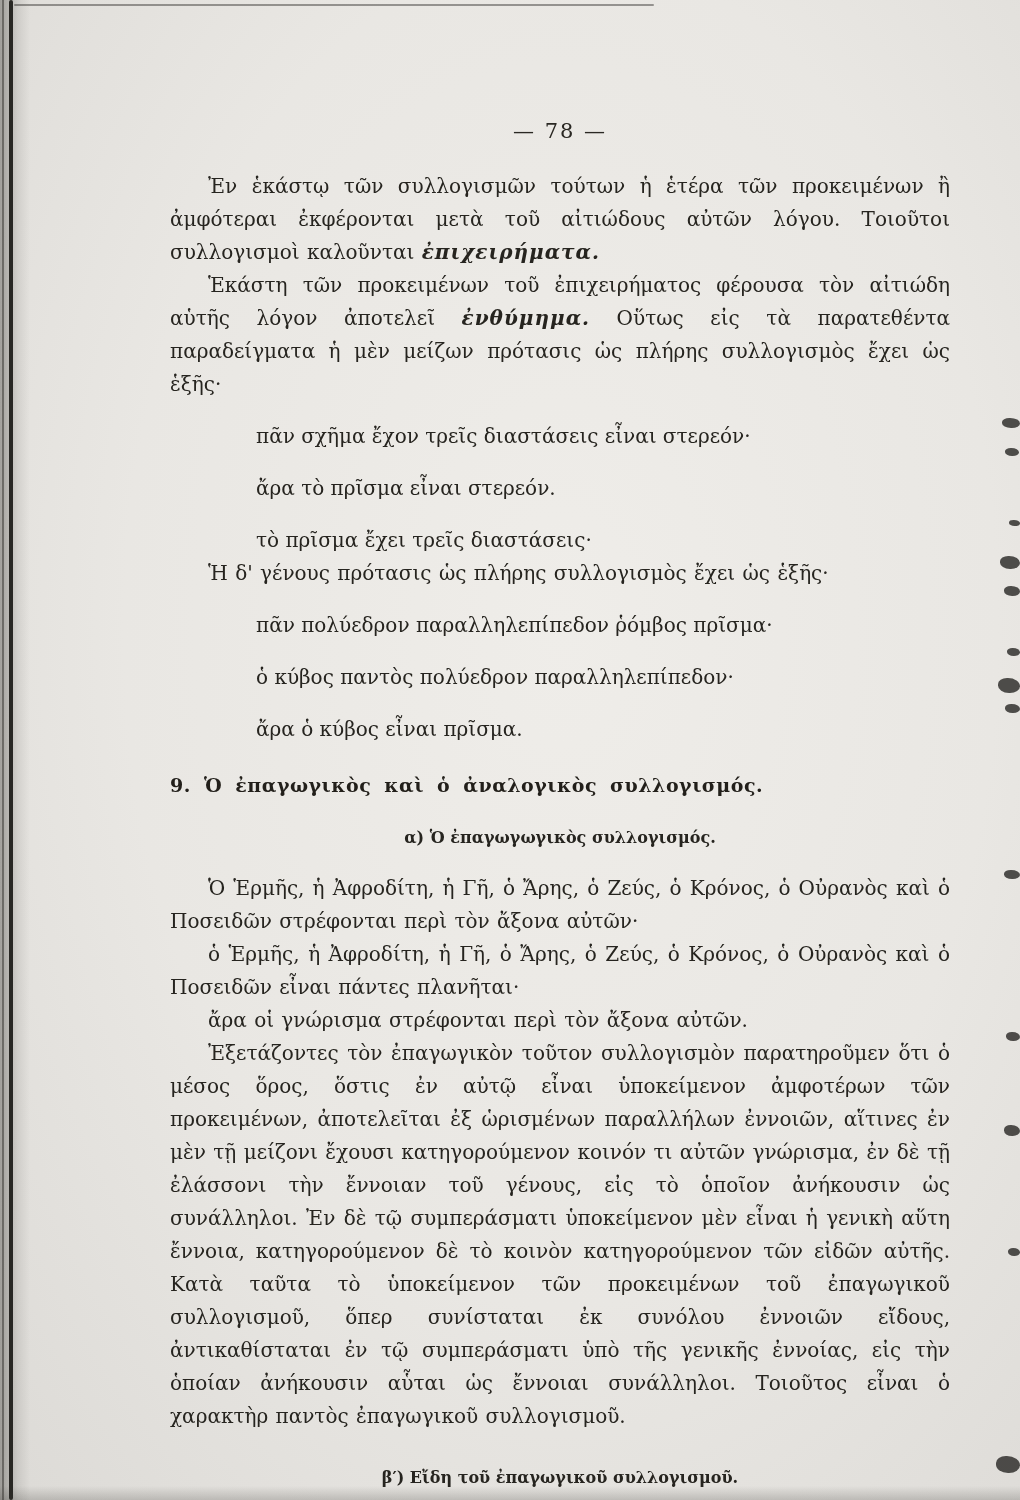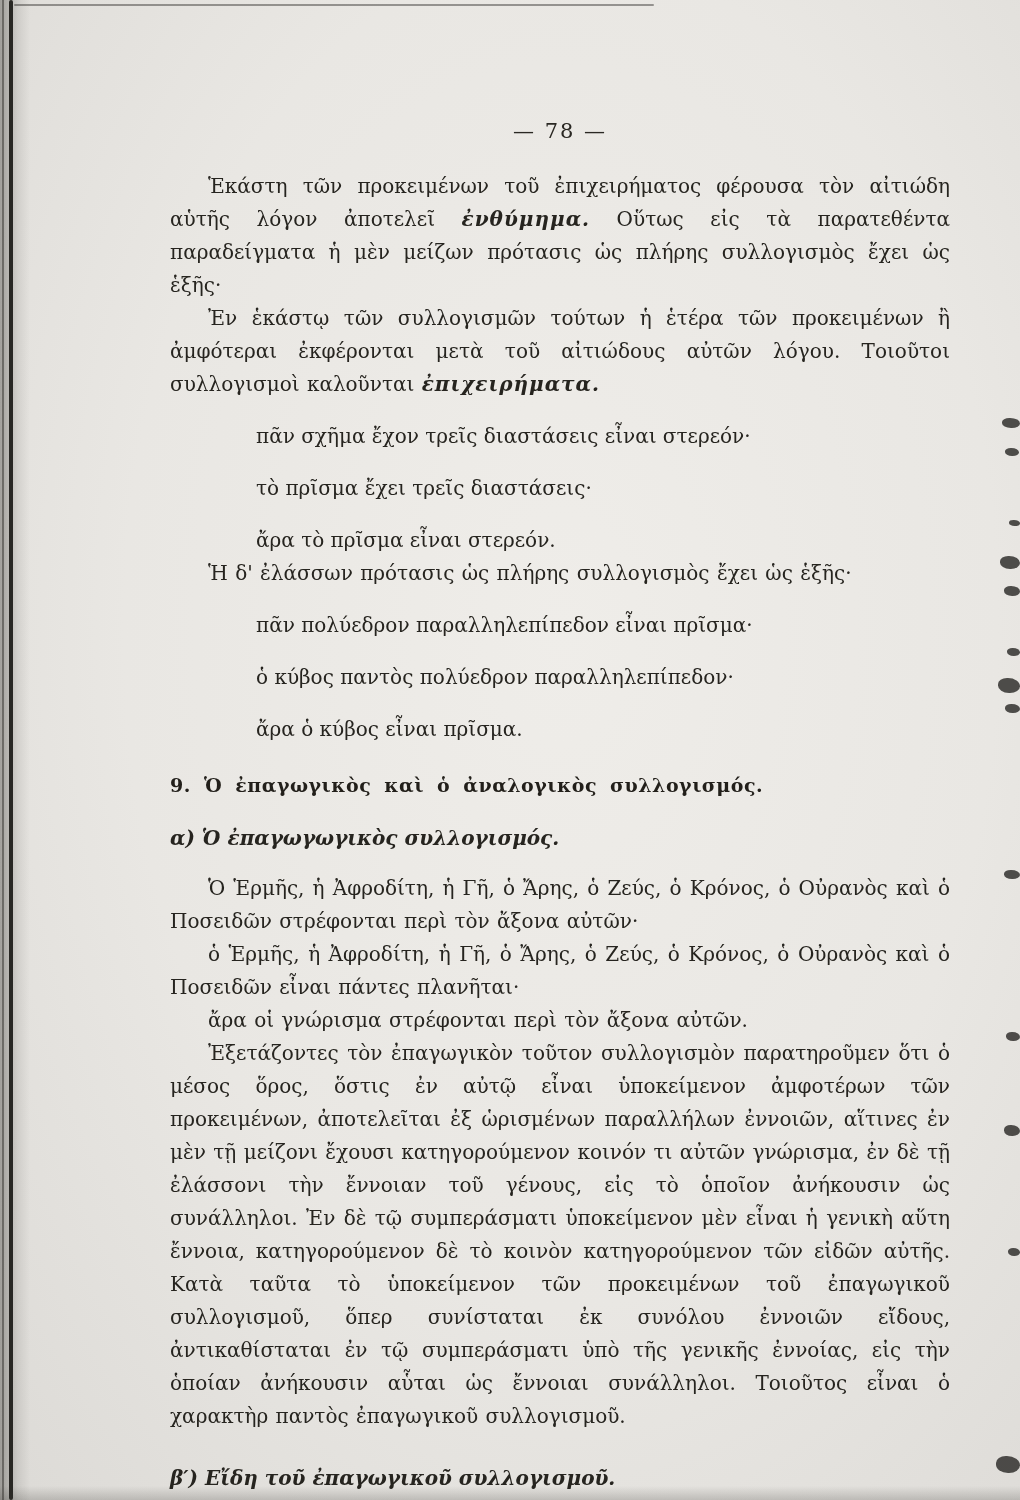--- a/index.html
+++ b/index.html
@@ -55,22 +55,22 @@
   }
   .syll { margin-left:86px; font-size:20px; line-height:33px; }
   .syll-line { white-space:nowrap;margin-top:19px; }
   .emph { font-style:italic; font-weight:bold; letter-spacing:1px; }
   .heading {
     font-size:19px; line-height:34px; font-weight:bold;
     margin:22px 0 20px 0; letter-spacing:.5px; word-spacing:6px;
     text-indent:0; color:#221f1a;
   }
   .subheading {
-    text-align:left; font-weight:bold; font-style:italic;
-    font-size:20px; line-height:32px; margin:0 0 18px 0;
+    text-align:center; font-weight:bold; 
+    font-size:16px; line-height:32px; margin:0 0 18px 0;
   }
   .subheading.sub-b { margin:29px 0 20px 0; }
 </style>
 </head>
 <body>
 
 <div class="page">
 
   <div class="edge-shade"></div>
   <div class="edge-line-2"></div>
@@ -89,34 +89,34 @@
   <div class="smudge" style="top:870px;left:1004px;width:16px;height:9px"></div>
   <div class="smudge" style="top:1032px;left:1006px;width:14px;height:9px"></div>
   <div class="smudge" style="top:1125px;left:1004px;width:16px;height:11px"></div>
   <div class="smudge" style="top:1248px;left:1008px;width:12px;height:8px"></div>
   <div class="smudge" style="top:1456px;left:996px;width:24px;height:17px"></div>
 
   <div class="content">
 
     <div class="pnum">— 78 —</div>
 
+    <p class="para"><span>Ἐν ἑκάστῳ τῶν συλλογισμῶν τούτων ἡ ἑτέρα τῶν προκειμένων ἢ ἀμφότεραι ἐκφέρονται μετὰ τοῦ αἰτιώδους αὐτῶν λόγου. Τοιοῦτοι συλλογισμοὶ καλοῦνται </span><span class="emph">ἐπιχειρήματα.</span></p>
+
     <p class="para"><span>Ἑκάστη τῶν προκειμένων τοῦ ἐπιχειρήματος φέρουσα τὸν αἰτιώδη αὑτῆς λόγον ἀποτελεῖ </span><span class="emph">ἐνθύμημα.</span><span> Οὕτως εἰς τὰ παρατεθέντα παραδείγματα ἡ μὲν μείζων πρότασις ὡς πλήρης συλλογισμὸς ἔχει ὡς ἑξῆς·</span></p>
-
-    <p class="para"><span>Ἐν ἑκάστῳ τῶν συλλογισμῶν τούτων ἡ ἑτέρα τῶν προκειμένων ἢ ἀμφότεραι ἐκφέρονται μετὰ τοῦ αἰτιώδους αὐτῶν λόγου. Τοιοῦτοι συλλογισμοὶ καλοῦνται </span><span class="emph">ἐπιχειρήματα.</span></p>
 
     <div class="syll">
       <div class="syll-line">πᾶν σχῆμα ἔχον τρεῖς διαστάσεις εἶναι στερεόν·</div>
+      <div class="syll-line">ἄρα τὸ πρῖσμα εἶναι στερεόν.</div>
       <div class="syll-line">τὸ πρῖσμα ἔχει τρεῖς διαστάσεις·</div>
-      <div class="syll-line">ἄρα τὸ πρῖσμα εἶναι στερεόν.</div>
     </div>
 
-    <p class="para">Ἡ δ' ἐλάσσων πρότασις ὡς πλήρης συλλογισμὸς ἔχει ὡς ἑξῆς·</p>
+    <p class="para">Ἡ δ' γένους πρότασις ὡς πλήρης συλλογισμὸς ἔχει ὡς ἑξῆς·</p>
 
     <div class="syll">
-      <div class="syll-line">πᾶν πολύεδρον παραλληλεπίπεδον εἶναι πρῖσμα·</div>
+      <div class="syll-line">πᾶν πολύεδρον παραλληλεπίπεδον ῥόμβος πρῖσμα·</div>
       <div class="syll-line">ὁ κύβος παντὸς πολύεδρον παραλληλεπίπεδον·</div>
       <div class="syll-line">ἄρα ὁ κύβος εἶναι πρῖσμα.</div>
     </div>
 
     <h2 class="heading">9. Ὁ ἐπαγωγικὸς καὶ ὁ ἀναλογικὸς συλλογισμός.</h2>
 
     <div class="subheading">α) Ὁ ἐπαγωγωγικὸς συλλογισμός.</div>
 
     <p class="para">Ὁ Ἑρμῆς, ἡ Ἀφροδίτη, ἡ Γῆ, ὁ Ἄρης, ὁ Ζεύς, ὁ Κρόνος, ὁ Οὐρανὸς καὶ ὁ Ποσειδῶν στρέφονται περὶ τὸν ἄξονα αὐτῶν·</p>
     <p class="para">ὁ Ἑρμῆς, ἡ Ἀφροδίτη, ἡ Γῆ, ὁ Ἄρης, ὁ Ζεύς, ὁ Κρόνος, ὁ Οὐρανὸς καὶ ὁ Ποσειδῶν εἶναι πάντες πλανῆται·</p>

